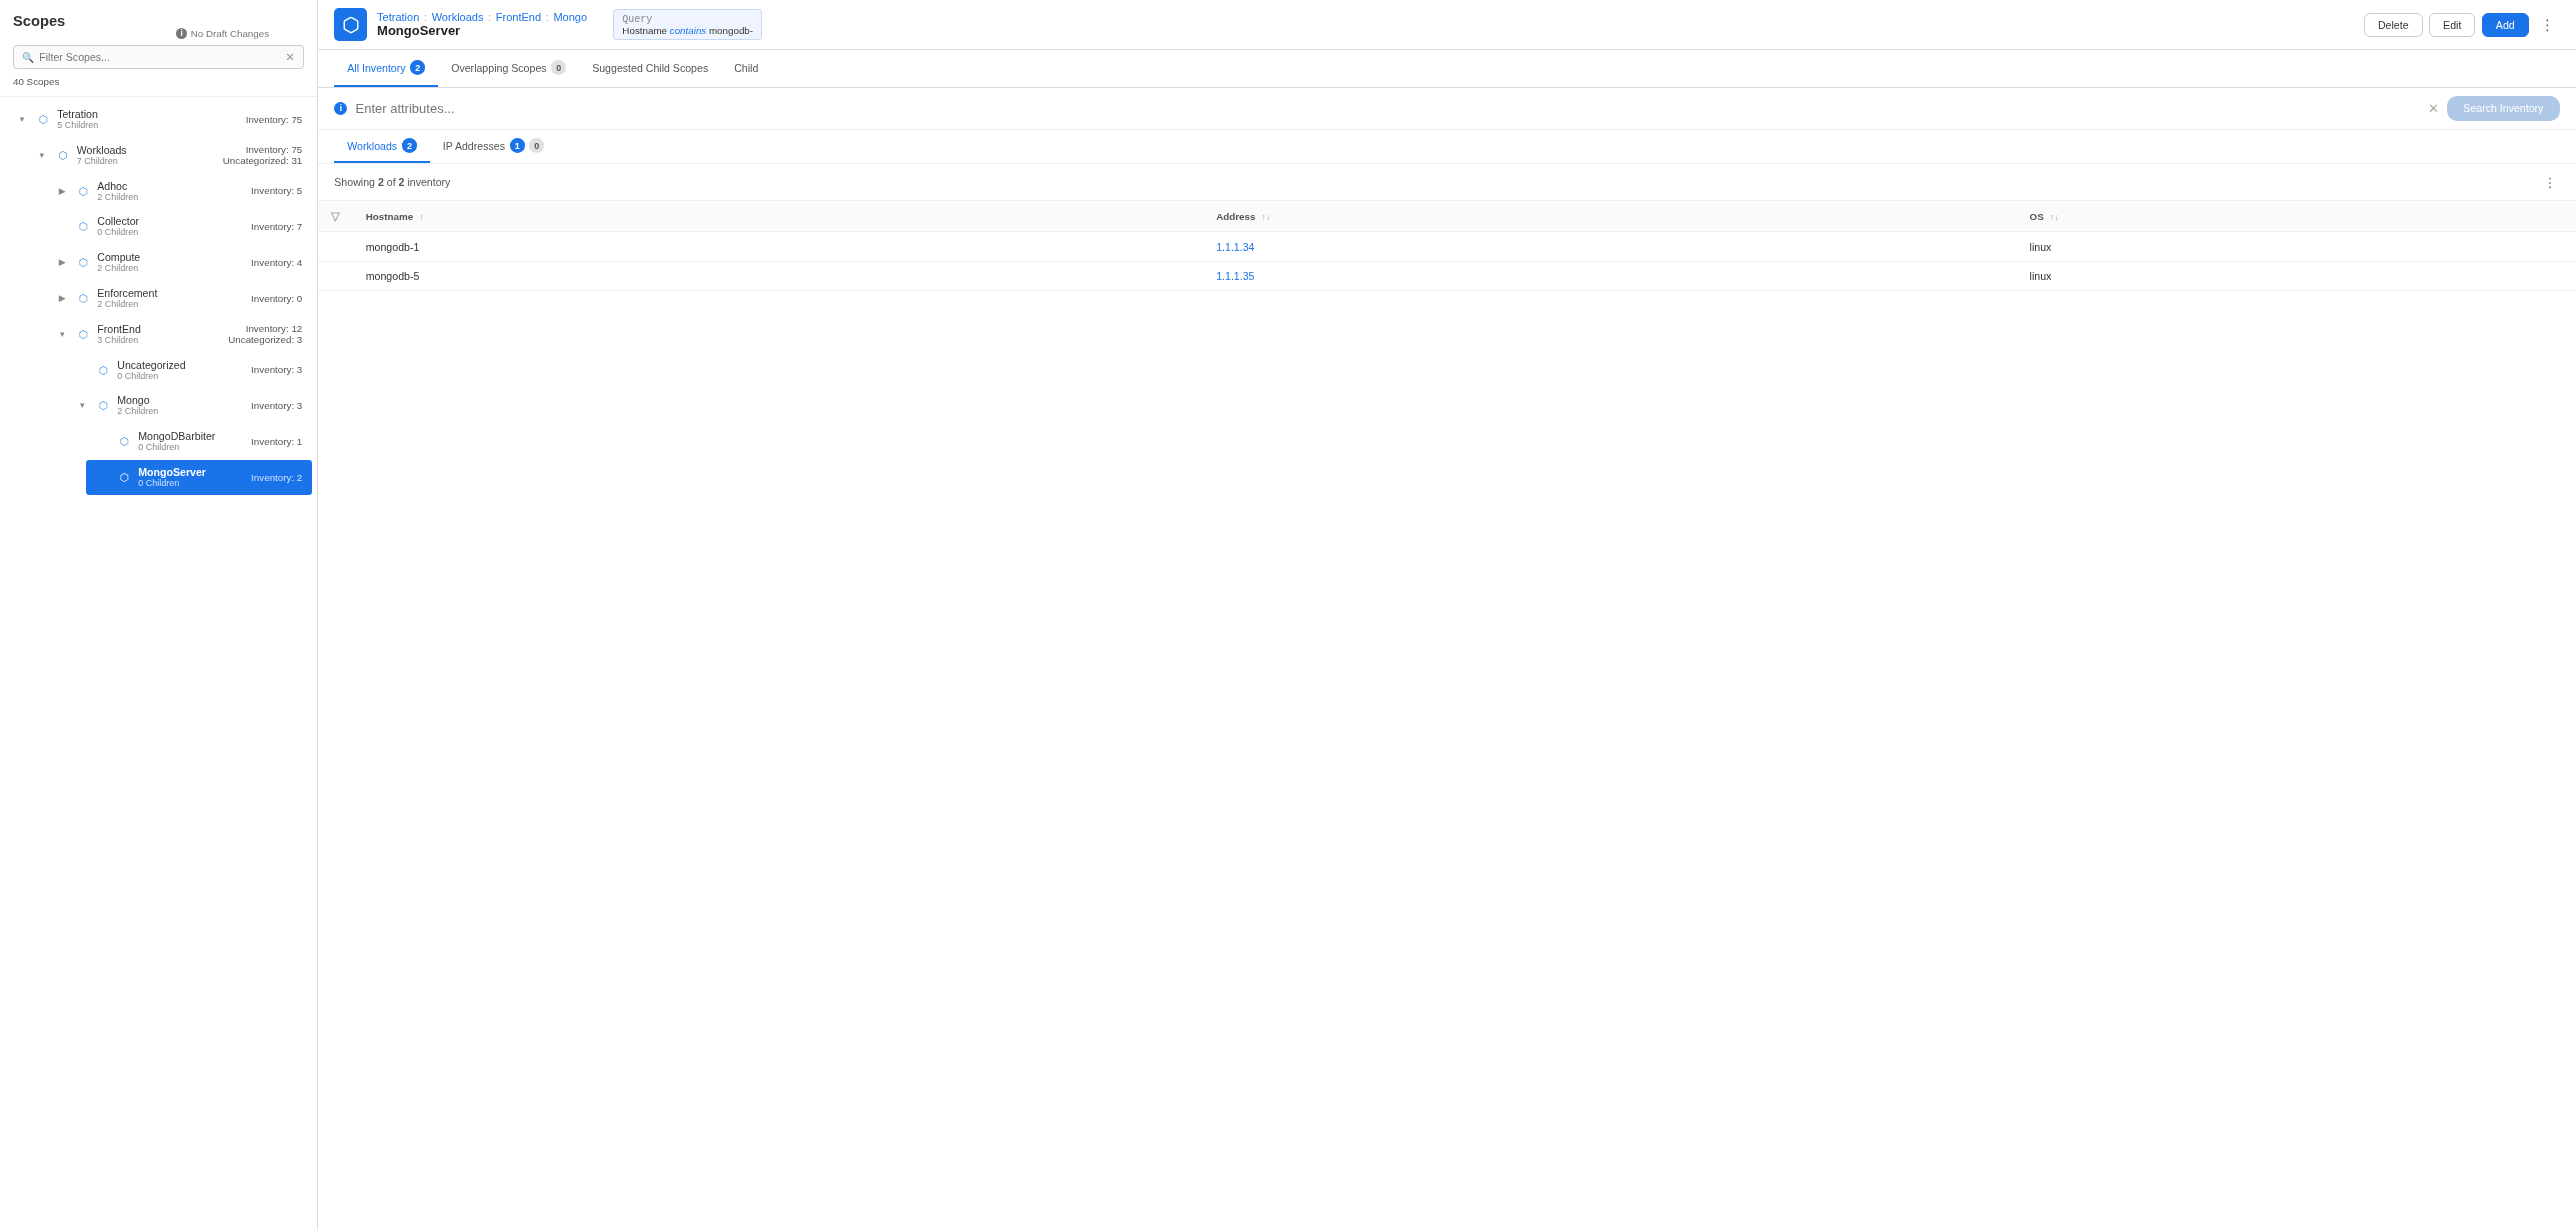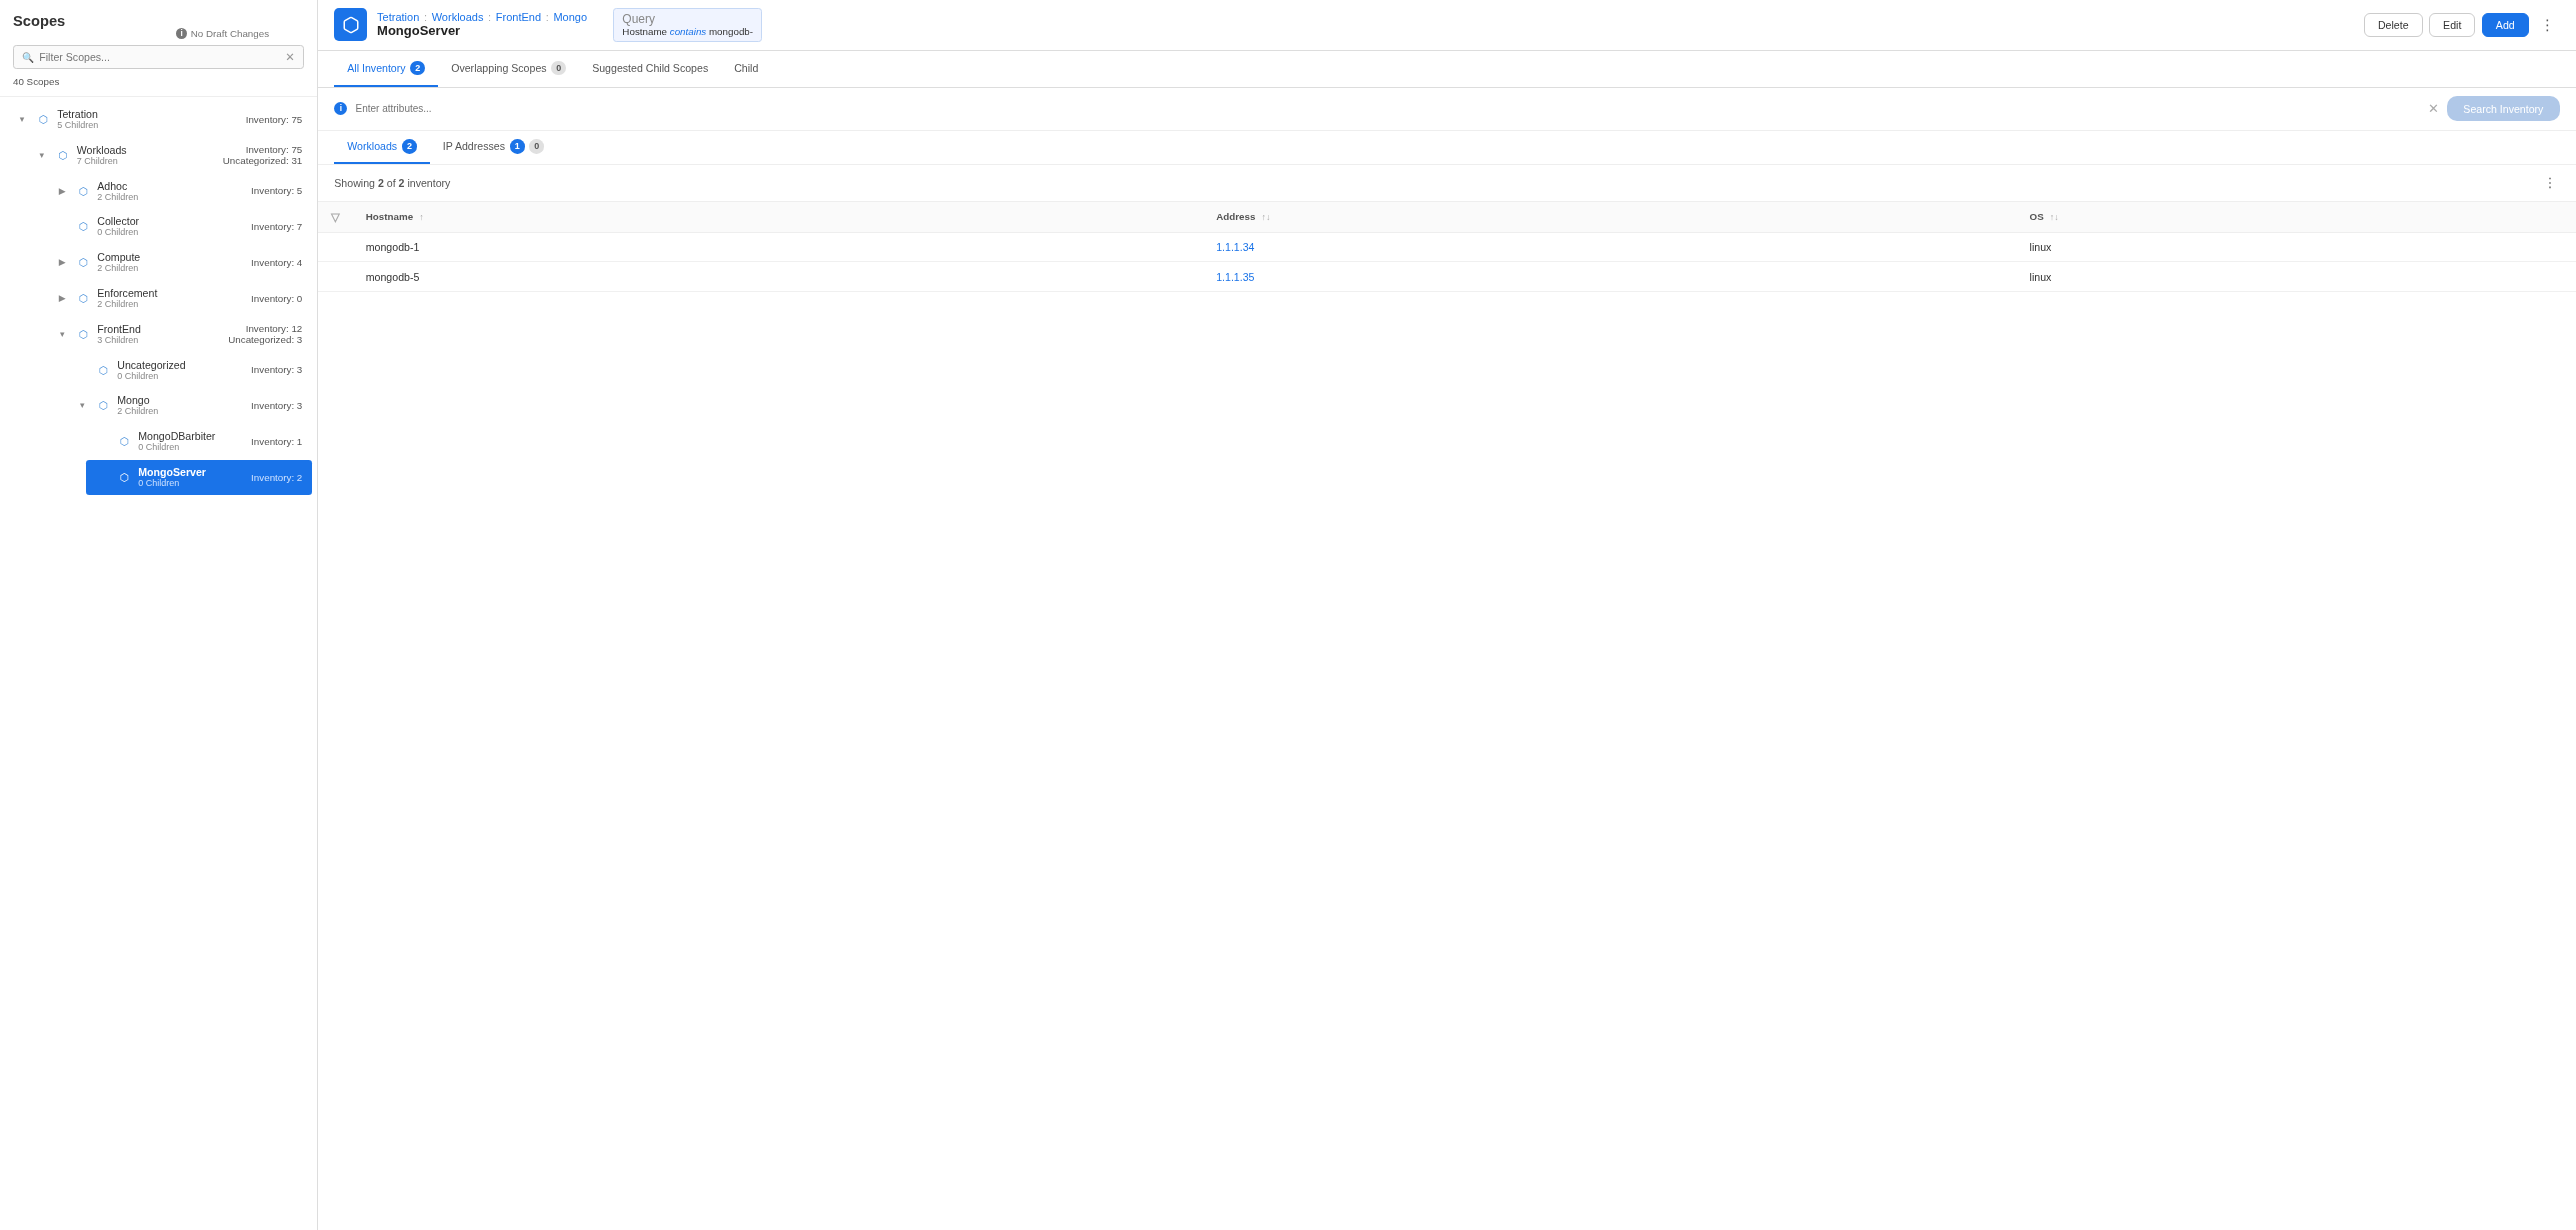--- a/index.html
+++ b/index.html
@@ -103,21 +103,21 @@
     .breadcrumb-sep { color: #aaa; margin: 0 1.6px; }
     .scope-title-large { font-size: 13px; font-weight: 600; color: #222; }
     .query-box {
       margin-left: 16.3px;
       background: #f0f4ff;
       border: 0.8px solid #c5d8f5;
       border-radius: 3.3px;
       padding: 3.3px 8.2px;
       font-size: 9.8px;
     }
-    .query-label { color: #888; font-size: 12px; }
+    .query-label { color: #888; font-size: 10px; font-family: Liberation Mono, monospace; }
     .query-value { color: #333; }
     .query-value em { font-style: italic; color: #1a73e8; }
     .top-bar-actions {
       display: flex; gap: 6.5px; margin-left: auto; align-items: center;
     }
     .btn {
       padding: 4.9px 13px; border-radius: 6px; font-size: 10.6px;
       cursor: pointer; border: 0.8px solid #ccc; background: #fff; color: #333;
     }
     .btn-delete { border-color: #ccc; }
@@ -158,21 +158,21 @@
       padding: 8.2px 16.3px;
       border-bottom: 0.8px solid #eee;
       display: flex; align-items: center; gap: 8.2px;
     }
     .search-info-icon {
       width: 13px; height: 13px; border-radius: 50%; background: #1a73e8; color: #fff;
       display: inline-flex; align-items: center; justify-content: center; font-size: 8.2px; font-weight: bold;
       min-width: 13px;
     }
     .search-input-area {
-      flex: 1; border: none; outline: none; font-size: 10px; color: #888;
+      flex: 1; border: none; outline: none; font-size: 13px; color: #888;
       background: transparent;
     }
     .search-clear { color: #aaa; cursor: pointer; font-size: 13px; }
     .search-btn {
       padding: 6.5px 16.3px; background: #b0c8e8; color: #fff;
       border: none; border-radius: 10px; cursor: pointer; font-size: 10.6px; font-weight: 500;
     }
 
     
     .sub-tabs-bar {

